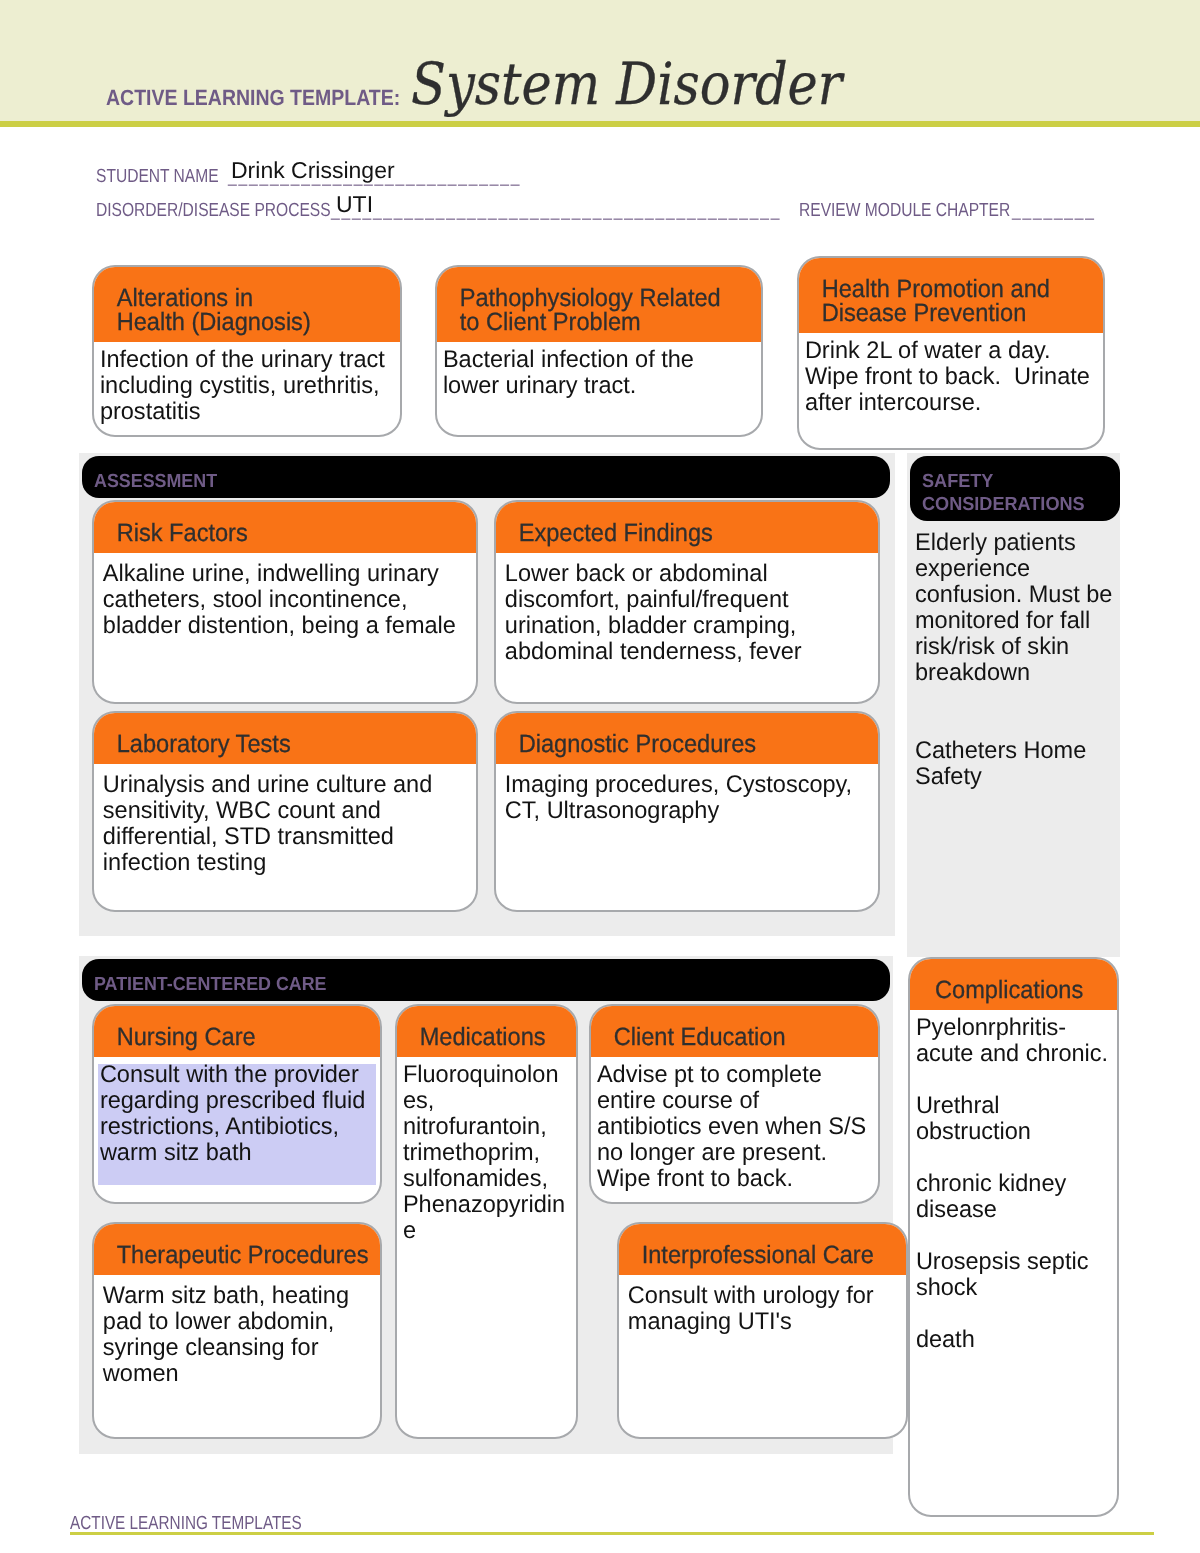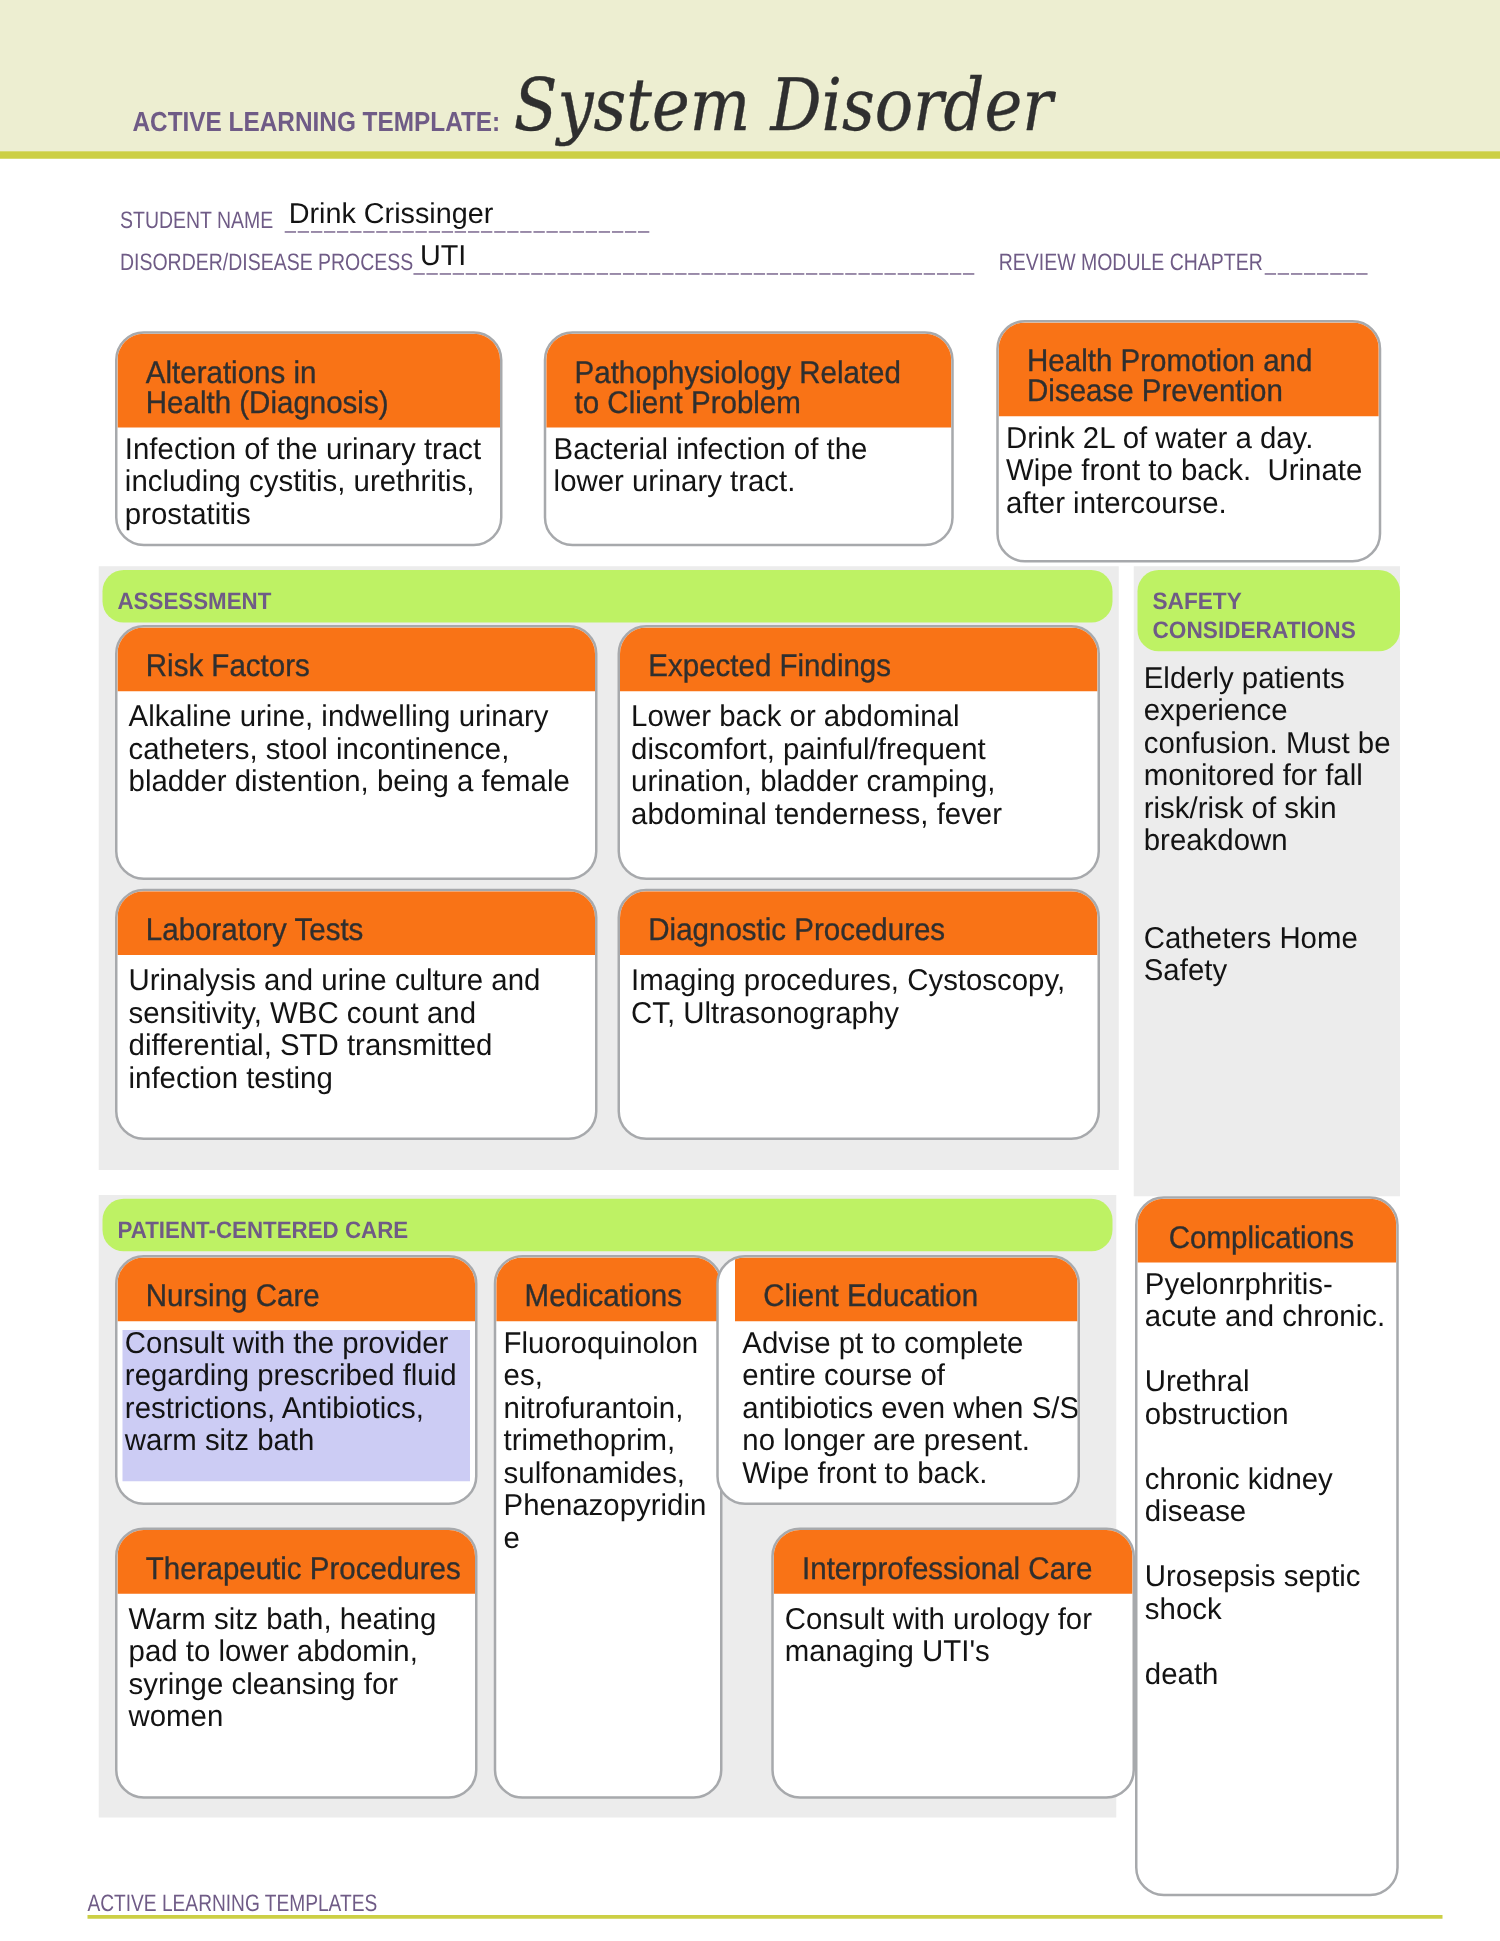--- a/index.html
+++ b/index.html
@@ -33,21 +33,21 @@
   .box-hd i{font-style:normal;display:inline-block;padding:19px 0 8px 24px;
        transform:scaleX(0.944);transform-origin:left top;-webkit-text-stroke:0.28px #2f2f2f;}
   .box-bd p{margin:0 0 26px 0;}
   .box-bd p:last-child{margin-bottom:0;}
   .box-bd{padding:5px 10px 4px 6px;font-size:24px;line-height:26px;color:#131313;
        white-space:pre;transform:scaleX(0.98);transform-origin:left top;}
   .box-bd.pad3{padding-top:8px;padding-left:9px;}
 
   
   .panel{position:absolute;background:#ececec;box-sizing:border-box;}
-  .panel-hd{position:absolute;background:#bef264;font-size:19px;font-weight:bold;
+  .panel-hd{position:absolute;background:#000000;font-size:19px;font-weight:bold;
        color:#6f5b86;font-family:"Liberation Sans",sans-serif;line-height:22px;border-radius:17px;}
   .panel-hd span{position:absolute;left:12px;top:15px;display:inline-block;
        transform:scaleX(0.94);transform-origin:left top;white-space:pre;}
 
   .safety-body{position:absolute;font-size:24px;line-height:26px;color:#131313;
        white-space:pre;transform:scaleX(0.98);transform-origin:left top;}
 
   .hl-block{position:absolute;background:#ccccf4;}
 
   
@@ -167,21 +167,21 @@
 Phenazopyridin
 e</div>
   </div>
   <div class="box" style="left:92px;top:1222px;width:290px;height:217px;">
     <div class="box-hd"><i>Therapeutic Procedures</i></div>
     <div class="box-bd pad3">Warm sitz bath, heating
 pad to lower abdomin,
 syringe cleansing for
 women</div>
   </div>
-  <div class="box" style="left:573px;top:1004px;width:291px;height:200px;padding-left:13px;">
+  <div class="box" style="left:589px;top:1004px;width:291px;height:200px;">
     <div class="box-hd"><i>Client Education</i></div>
     <div class="box-bd">Advise pt to complete
 entire course of
 antibiotics even when S/S
 no longer are present.
 Wipe front to back.</div>
   </div>
   <div class="box" style="left:617px;top:1222px;width:291px;height:217px;">
     <div class="box-hd"><i>Interprofessional Care</i></div>
     <div class="box-bd pad3">Consult with urology for

